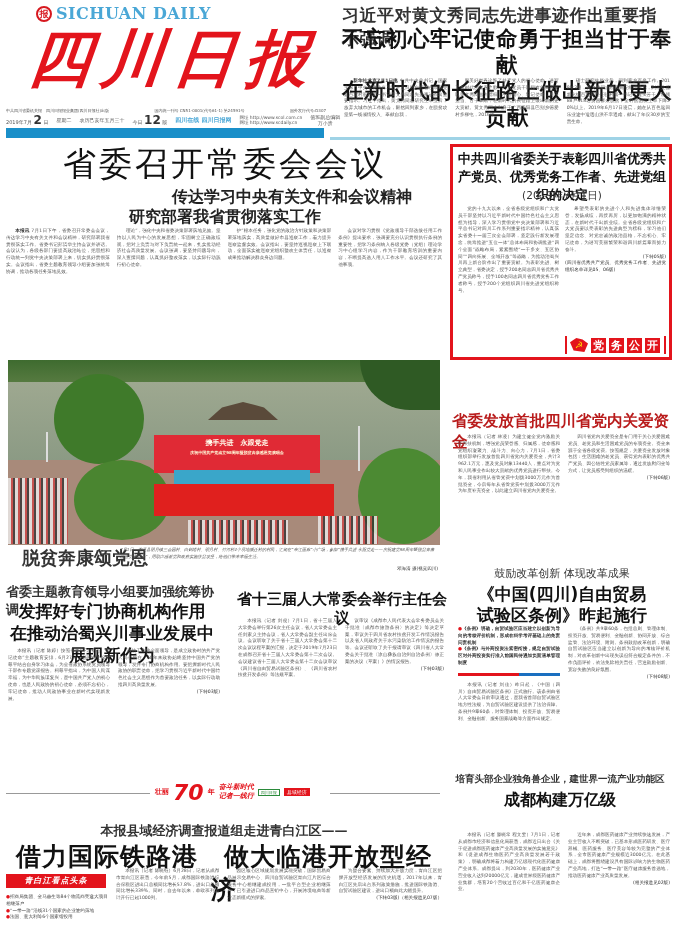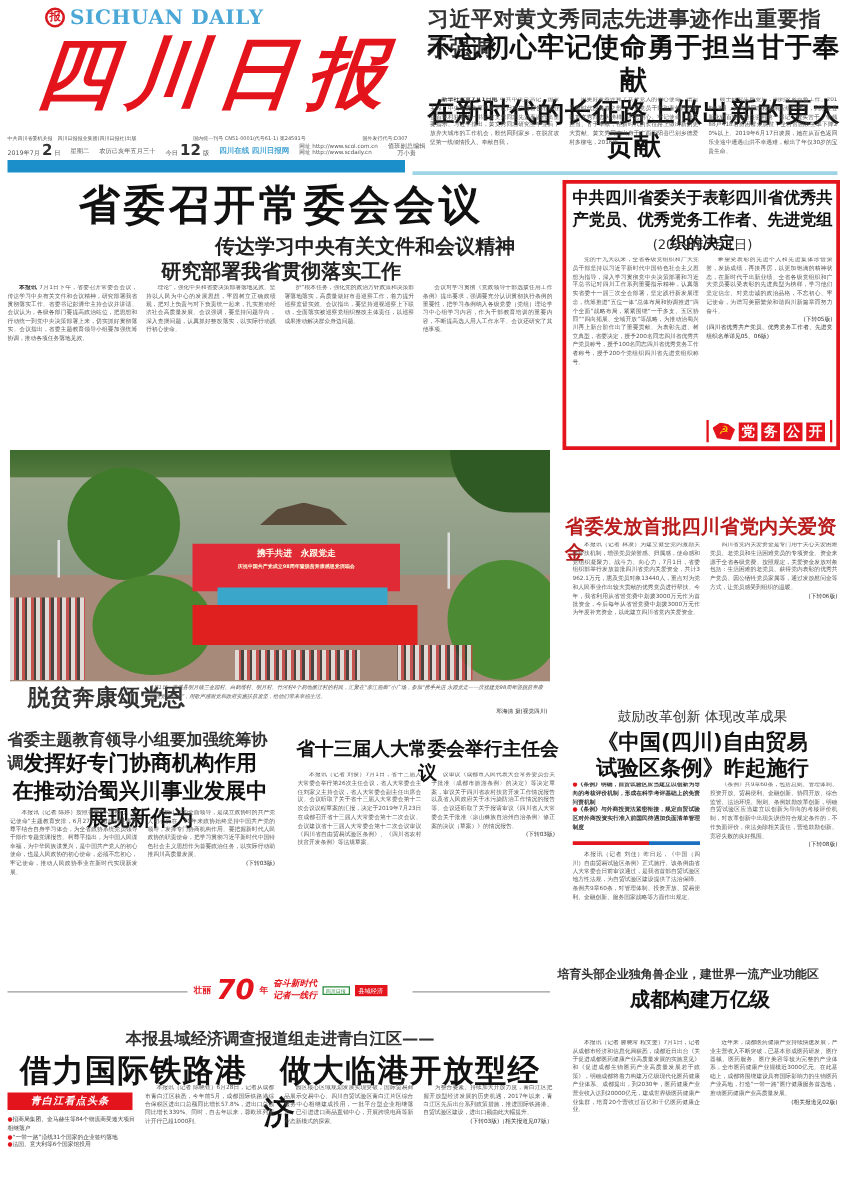--- a/index.html
+++ b/index.html
@@ -25,21 +25,21 @@
   .tr-head { left: 342px; top: 26px; width: 330px; text-align: center; font-size: 21.5px; font-weight: bold; color: #111; line-height: 26px; letter-spacing: 0.5px; }
   .tr-body { left: 344px; top: 78px; width: 326px; height: 56px; display: flex; gap: 8px; }
   .tr-bar { left: 330px; top: 137px; width: 340px; height: 3px; background: #9fd3e6; }
 
   .col { flex: 1; font-size: 4.6px; line-height: 6.8px; color: #555; text-align: justify; overflow: hidden; word-break: break-all; }
   .col p { text-indent: 2em; }
   .col .lead { font-weight: bold; color: #333; }
   .col .end { text-align: right; color: #333; }
 
   
-  .main-head { left: 0; top: 142px; width: 450px; text-align: center; font-size: 33px; font-weight: bold; color: #111; letter-spacing: 3px; }
+  .main-head { left: 0; top: 142px; width: 450px; text-align: center; font-size: 33px; font-weight: normal; color: #111; letter-spacing: 3px; }
   .main-sub1 { left: 0; top: 187px; width: 412px; text-align: right; font-size: 16px; font-weight: bold; color: #222; }
   .main-sub2 { left: 0; top: 207px; width: 450px; text-align: center; font-size: 16px; font-weight: bold; color: #222; }
   .main-body { left: 6px; top: 228px; width: 436px; height: 118px; display: flex; gap: 7px; }
 
   
   .redbox { left: 450px; top: 144px; width: 222px; height: 216px; border: 3px solid #e3141c; }
   .rb-head { left: 455px; top: 150px; width: 214px; text-align: center; font-size: 13px; line-height: 18px; font-weight: bold; color: #111; }
   .rb-date { left: 455px; top: 189px; width: 214px; text-align: center; font-size: 10.5px; color: #333; }
   .rb-body { left: 458px; top: 206px; width: 208px; height: 148px; display: flex; gap: 6px; }
   .rb-col2 { display: flex; flex-direction: column; }
@@ -101,21 +101,21 @@
   
   .qb-kicker { left: 6px; top: 822px; width: 436px; text-align: center; font-size: 13px; font-weight: bold; color: #333; }
   .qb-head { left: 6px; top: 840px; width: 436px; text-align: center; font-size: 25px; font-weight: bold; color: #111; letter-spacing: 1px; }
   .qb-side { left: 6px; top: 874px; width: 104px; }
   .qb-side-logo { width: 100px; height: 14px; background: #e3141c; color: #fff; font-size: 8px; line-height: 14px; text-align: center; font-weight: bold; font-style: italic; letter-spacing: 1px; }
   .qb-side-list { margin-top: 6px; font-size: 4.6px; line-height: 6.8px; color: #444; }
   .qb-side-list .dot { color: #e3141c; }
   .qb-body { left: 116px; top: 868px; width: 326px; height: 80px; display: flex; gap: 8px; }
 
   
-  .cd-kicker { left: 446px; top: 773px; width: 228px; text-align: left; font-size: 9.5px; font-weight: bold; color: #333; }
+  .cd-kicker { left: 446px; top: 773px; width: 228px; text-align: center; font-size: 9.5px; font-weight: bold; color: #333; }
   .cd-head { left: 446px; top: 790px; width: 228px; text-align: center; font-size: 16px; line-height: 20px; font-weight: bold; color: #111; }
   .cd-body { left: 458px; top: 832px; width: 212px; height: 114px; display: flex; gap: 8px; }
 </style>
 </head>
 <body>
 
 <div class="abs brand-line">
   <span class="brand-logo">报</span>
   <span class="brand-en">SICHUAN DAILY</span>
 </div>

